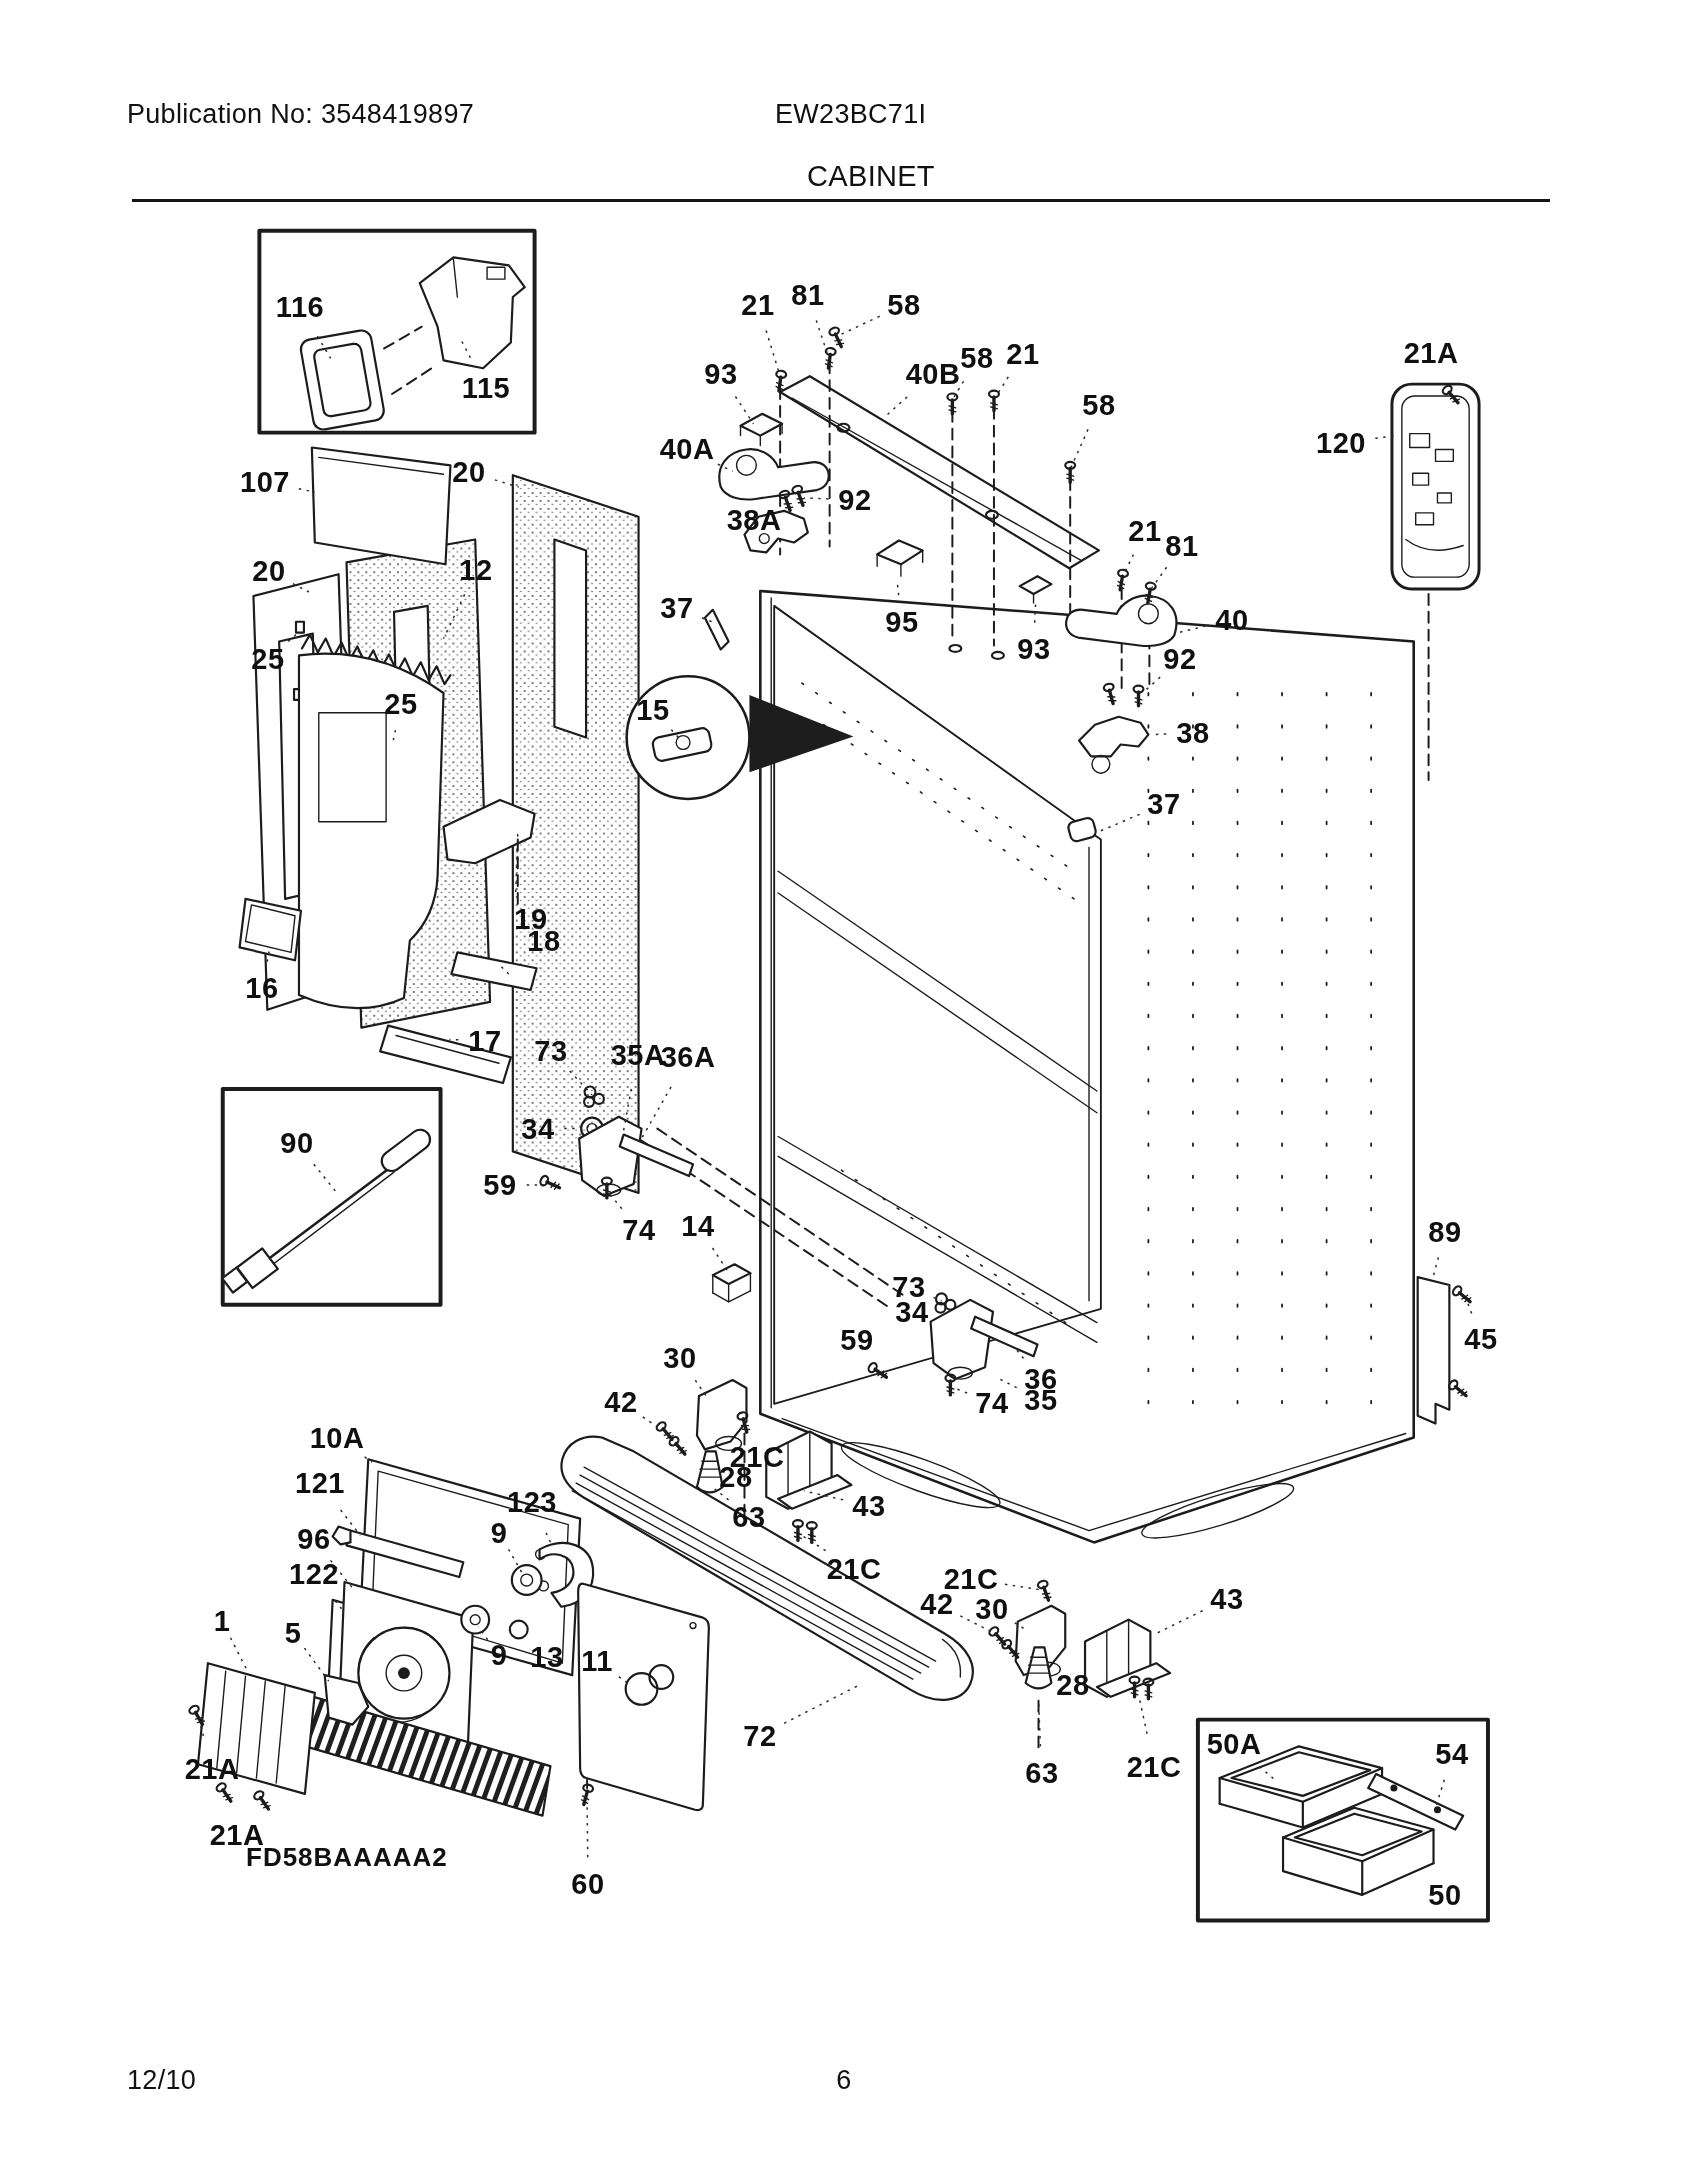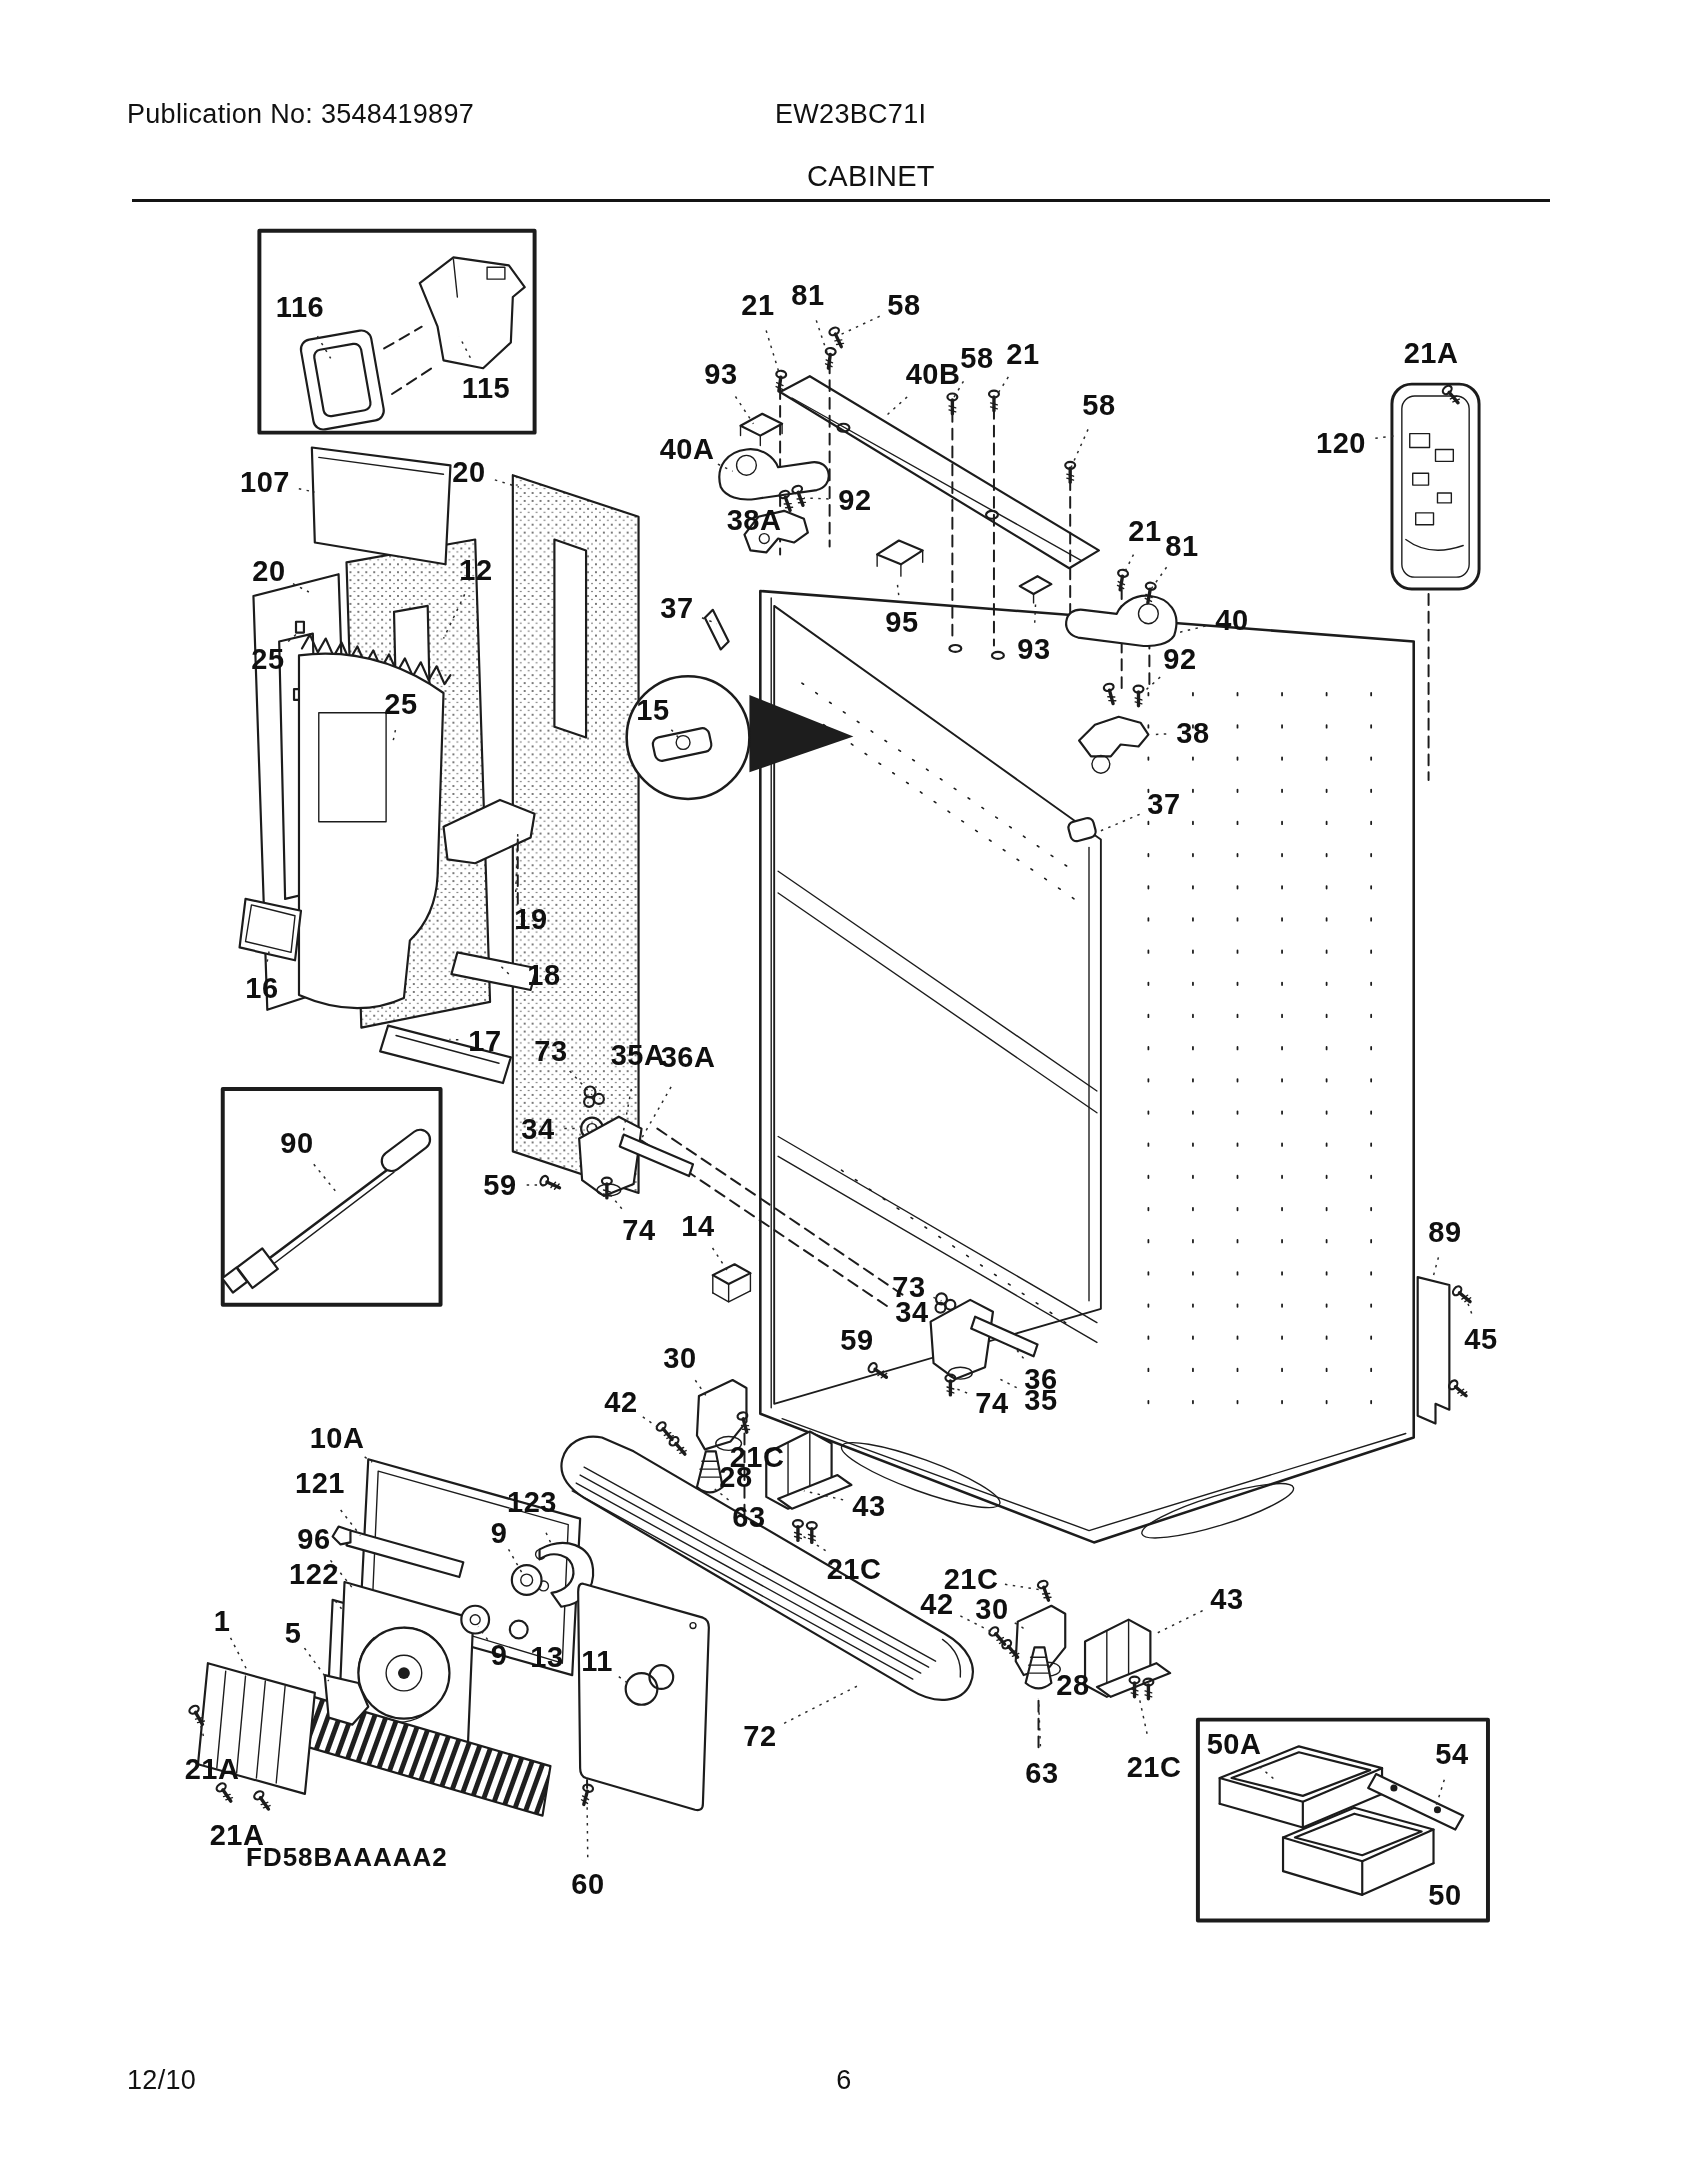--- a/index.html
+++ b/index.html
@@ -592,21 +592,21 @@
       <div class="callout" style="left: 486px; top: 388px;">115</div>
       <div class="callout" style="left: 265px; top: 482px;">107</div>
       <div class="callout" style="left: 469px; top: 472px;">20</div>
       <div class="callout" style="left: 269px; top: 571px;">20</div>
       <div class="callout" style="left: 476px; top: 570px;">12</div>
       <div class="callout" style="left: 268px; top: 659px;">25</div>
       <div class="callout" style="left: 401px; top: 704px;">25</div>
       <div class="callout" style="left: 653px; top: 710px;">15</div>
       <div class="callout" style="left: 262px; top: 988px;">16</div>
       <div class="callout" style="left: 515px; top: 919px; margin-left: 16px;">19</div>
-      <div class="callout" style="left: 528px; top: 975px; padding-left: 32px;">18</div>
+      <div class="callout" style="left: 528px; top: 941px; padding-left: 32px;">18</div>
       <div class="callout" style="left: 485px; top: 1041px;">17</div>
       <div class="callout" style="left: 297px; top: 1143px;">90</div>
       <div class="callout" style="left: 758px; top: 305px;">21</div>
       <div class="callout" style="left: 808px; top: 295px;">81</div>
       <div class="callout" style="left: 904px; top: 305px;">58</div>
       <div class="callout" style="left: 721px; top: 374px;">93</div>
       <div class="callout" style="left: 933px; top: 374px;">40B</div>
       <div class="callout" style="left: 977px; top: 358px;">58</div>
       <div class="callout" style="left: 1023px; top: 354px;">21</div>
       <div class="callout" style="left: 1099px; top: 405px;">58</div>

